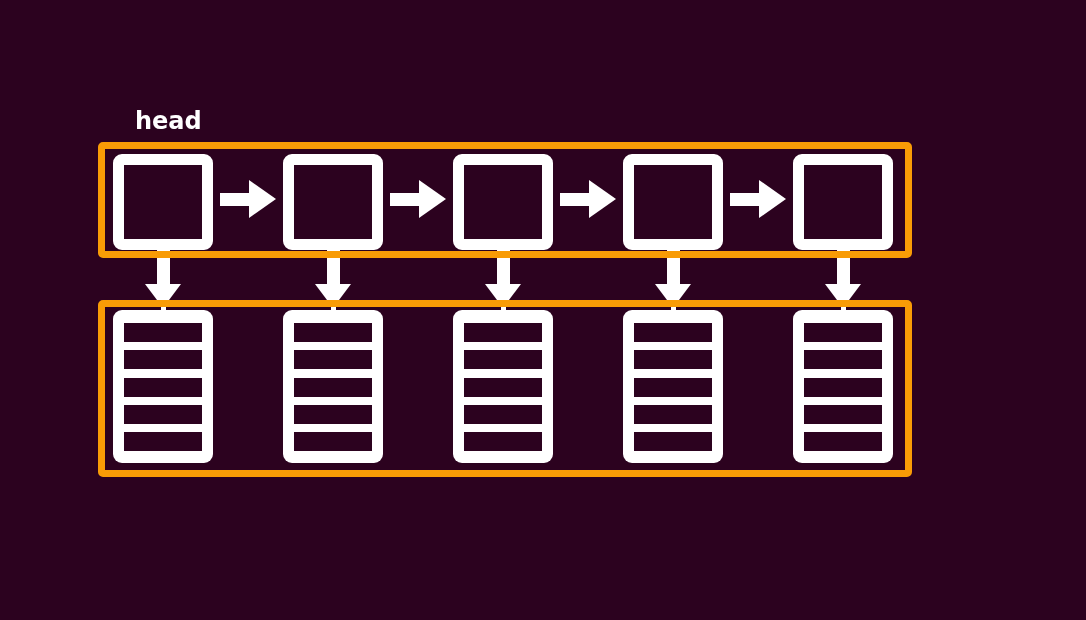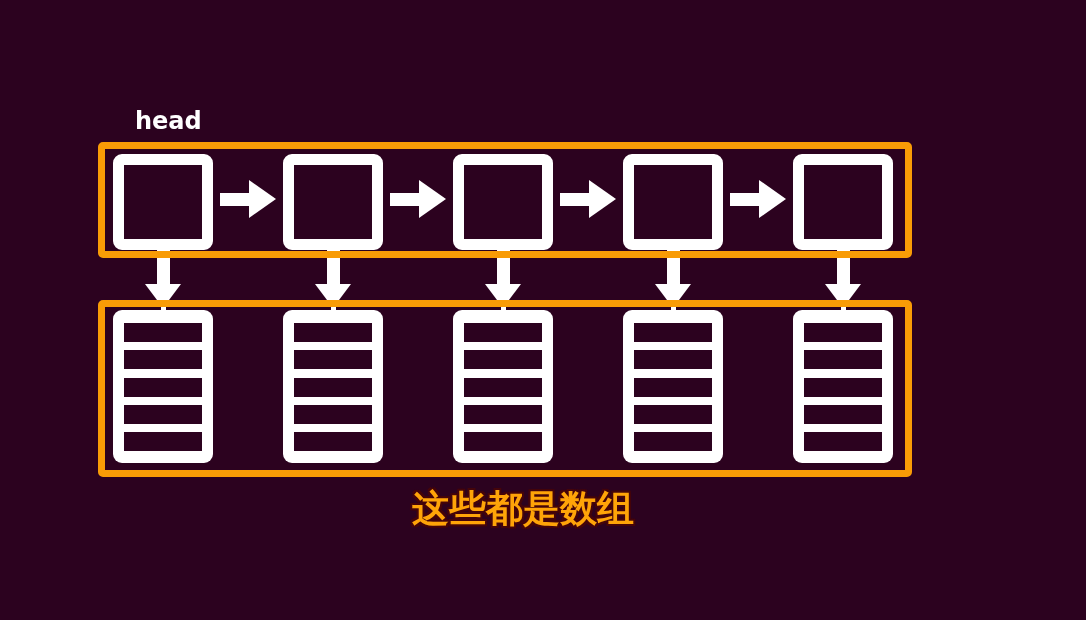--- a/index.html
+++ b/index.html
@@ -158,14 +158,13 @@
         <div class="array-cell"></div>
         <div class="array-cell"></div>
         <div class="array-cell"></div>
         <div class="array-cell"></div>
         <div class="array-cell"></div>
       </div>
     </div>
 
   <div class="outline-box array-box" id="array-box"></div>
 
-  <div class="caption">这些都是数组</div>
 </div>
 
 </body></html>

